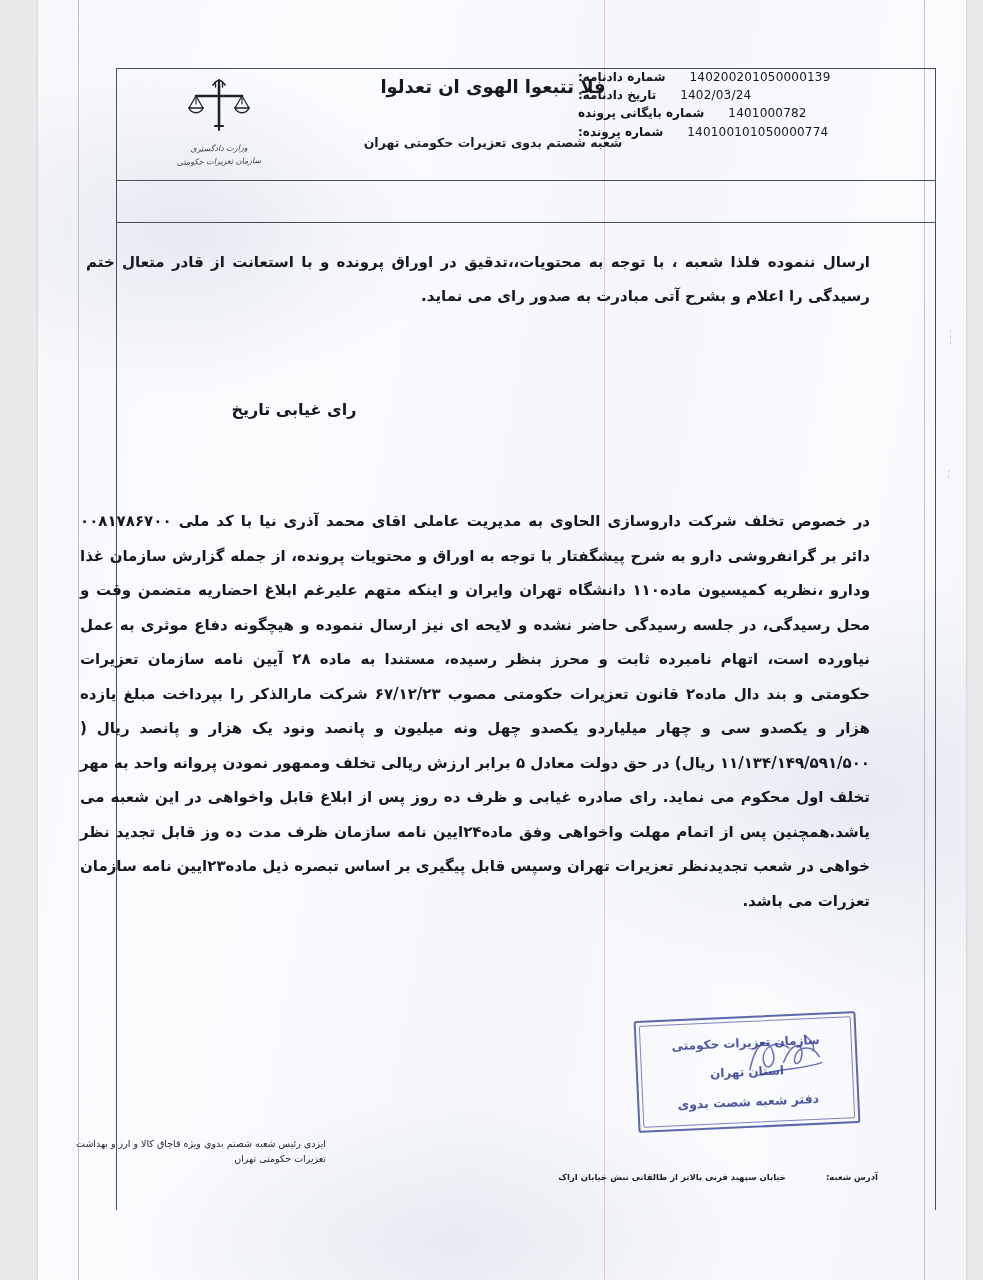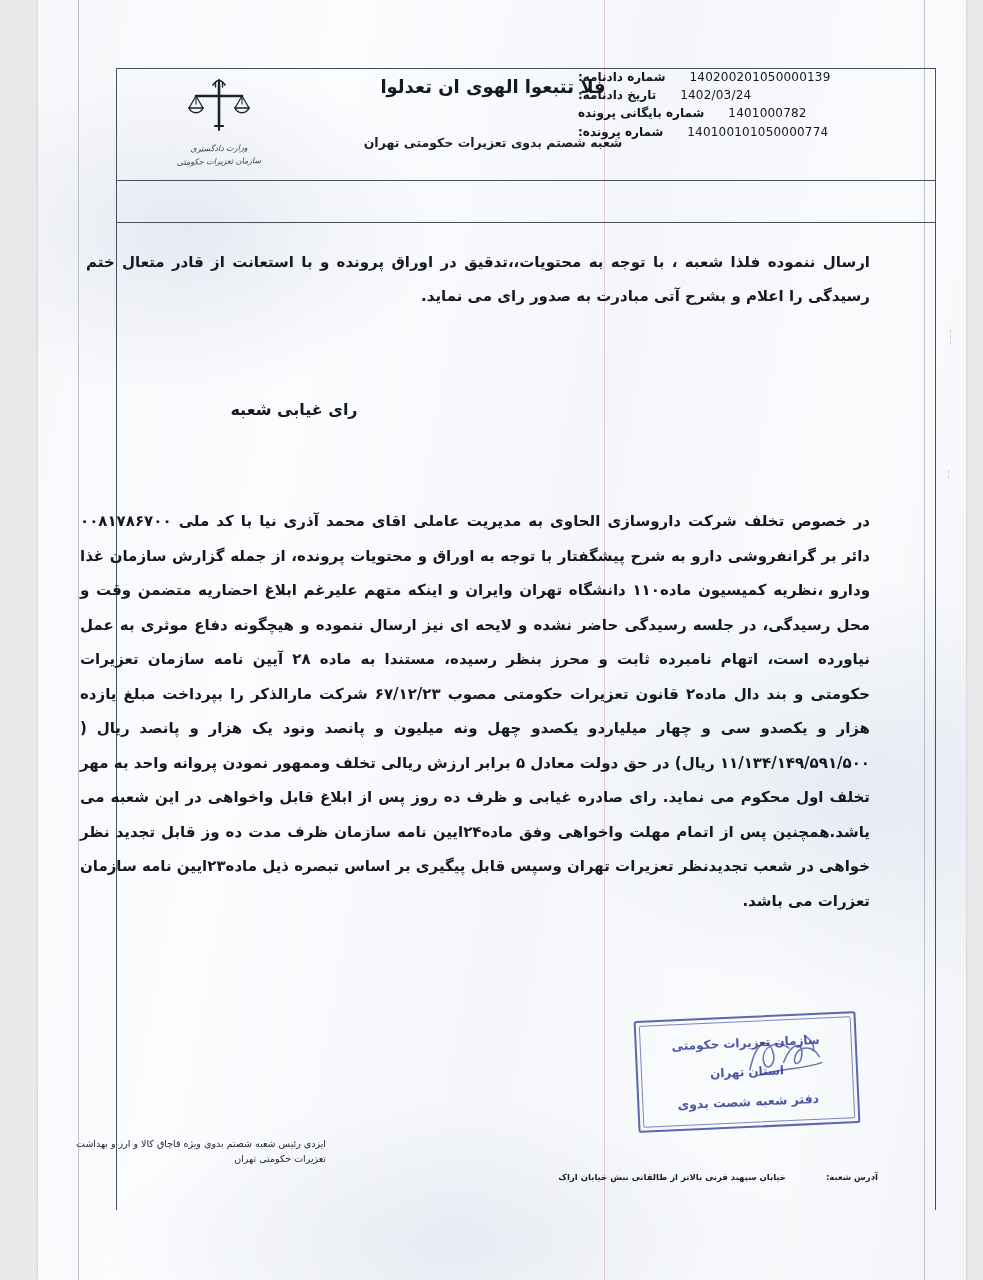--- a/index.html
+++ b/index.html
@@ -333,21 +333,21 @@
       <span class="meta-value">1401000782</span>
     </div>
     <div class="meta-row wide">
       <span class="meta-label">شماره پرونده:</span>
       <span class="meta-value">140100101050000774</span>
     </div>
   </div>
 
   <div id="intro-para">ارسال ننموده فلذا شعبه ، با توجه به محتویات،،تدقیق در اوراق پرونده و با استعانت از قادر متعال ختم رسیدگی را اعلام و بشرح آتی مبادرت به صدور رای می نماید.</div>
 
-  <div id="verdict-heading">رای غیابی شعبه</div>
+  <div id="verdict-heading">رای غیابی تاریخ</div>
 
   <div id="body-para">در خصوص تخلف شرکت داروسازی الحاوی به مدیریت عاملی اقای محمد آذری نیا با کد ملی ۰۰۸۱۷۸۶۷۰۰ دائر بر گرانفروشی دارو به شرح پیشگفتار با توجه به اوراق و محتویات پرونده، از جمله گزارش سازمان غذا ودارو ،نظریه کمیسیون ماده۱۱۰ دانشگاه تهران وایران و اینکه متهم علیرغم ابلاغ احضاریه متضمن وقت و محل رسیدگی، در جلسه رسیدگی حاضر نشده و لایحه ای نیز ارسال ننموده و هیچگونه دفاع موثری به عمل نیاورده است، اتهام نامبرده ثابت و محرز بنظر رسیده، مستندا به ماده ۲۸ آیین نامه سازمان تعزیرات حکومتی و بند دال ماده۲ قانون تعزیرات حکومتی مصوب ۶۷/۱۲/۲۳ شرکت مارالذکر را بپرداخت مبلغ یازده هزار و یکصدو سی و چهار میلیاردو یکصدو چهل ونه میلیون و پانصد ونود یک هزار و پانصد ریال ( ۱۱/۱۳۴/۱۴۹/۵۹۱/۵۰۰ ریال) در حق دولت معادل ۵ برابر ارزش ریالی تخلف وممهور نمودن پروانه واحد به مهر تخلف اول محکوم می نماید. رای صادره غیابی و ظرف ده روز پس از ابلاغ قابل واخواهی در این شعبه می یاشد.همچنین پس از اتمام مهلت واخواهی وفق ماده۲۴ایین نامه سازمان ظرف مدت ده وز قابل تجدید نظر خواهی در شعب تجدیدنظر تعزیرات تهران وسپس قابل پیگیری بر اساس تبصره ذیل ماده۲۳ایین نامه سازمان تعزرات می باشد.</div>
 
   <div id="stamp">
     <div class="stamp-outer"></div>
     <div class="stamp-inner"></div>
     <div class="stamp-lines">
       <div class="stamp-line l1">سازمان تعزیرات حکومتی</div>
       <div class="stamp-line l2">استان تهران</div>
       <div class="stamp-line l3">دفتر شعبه شصت بدوی</div>

